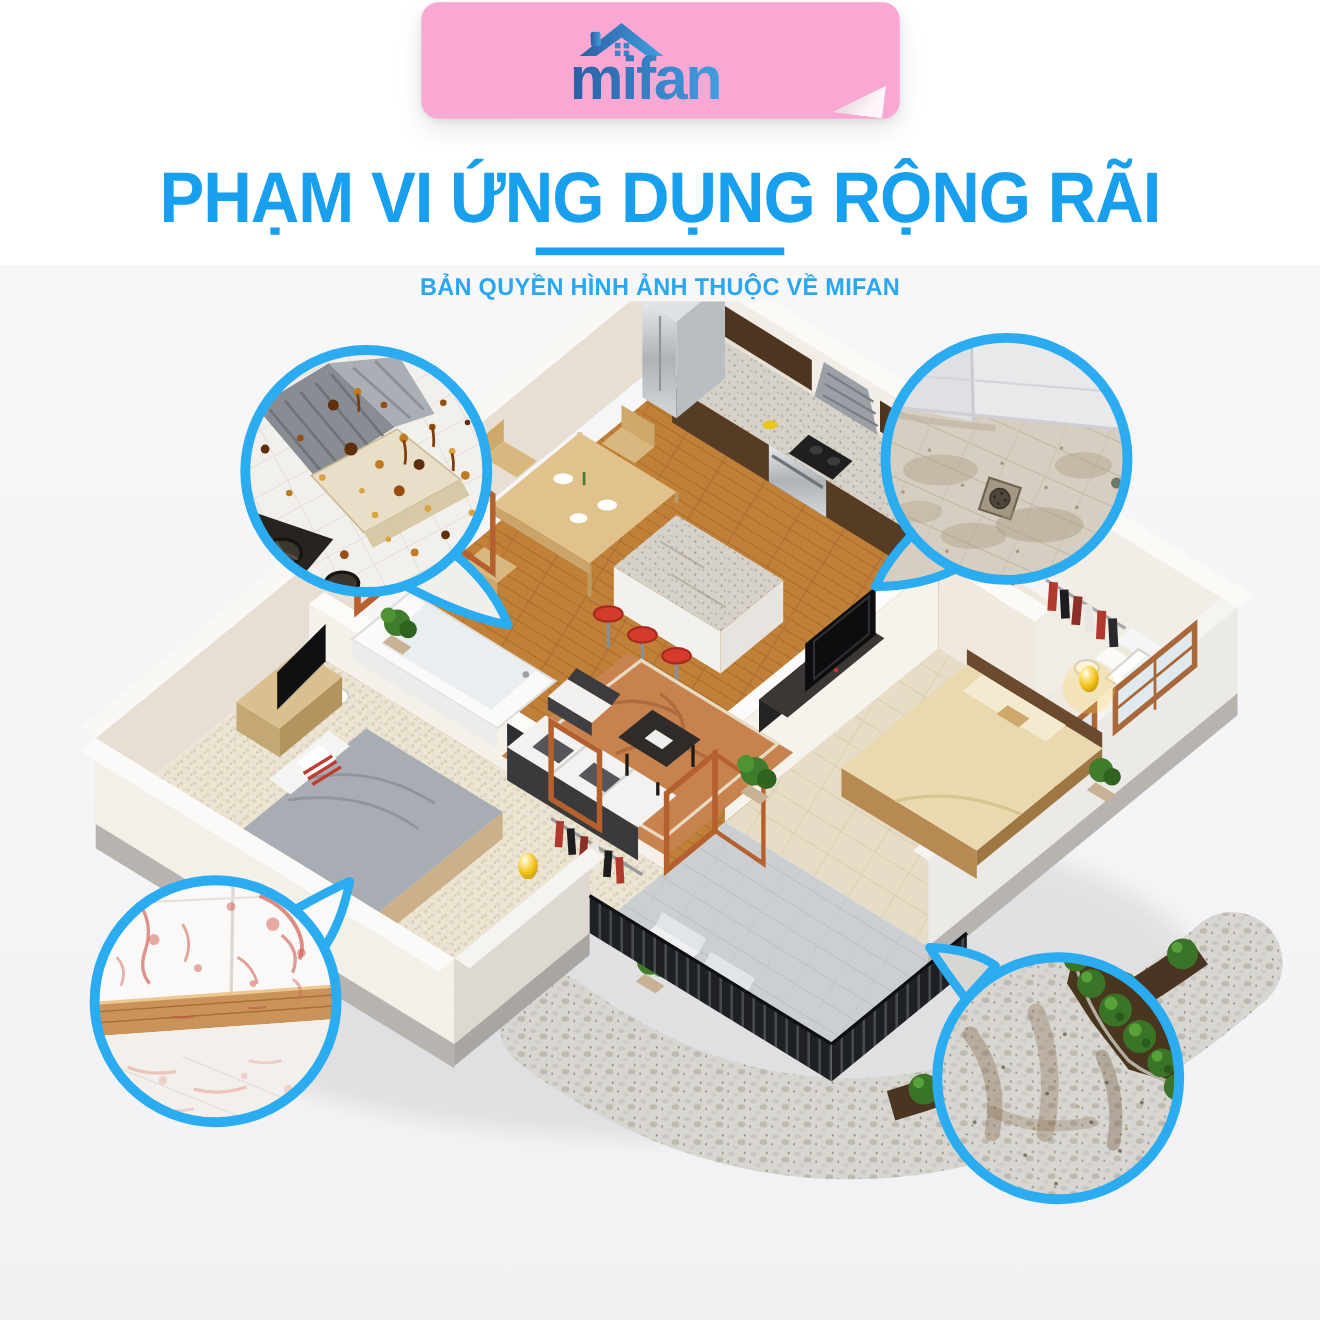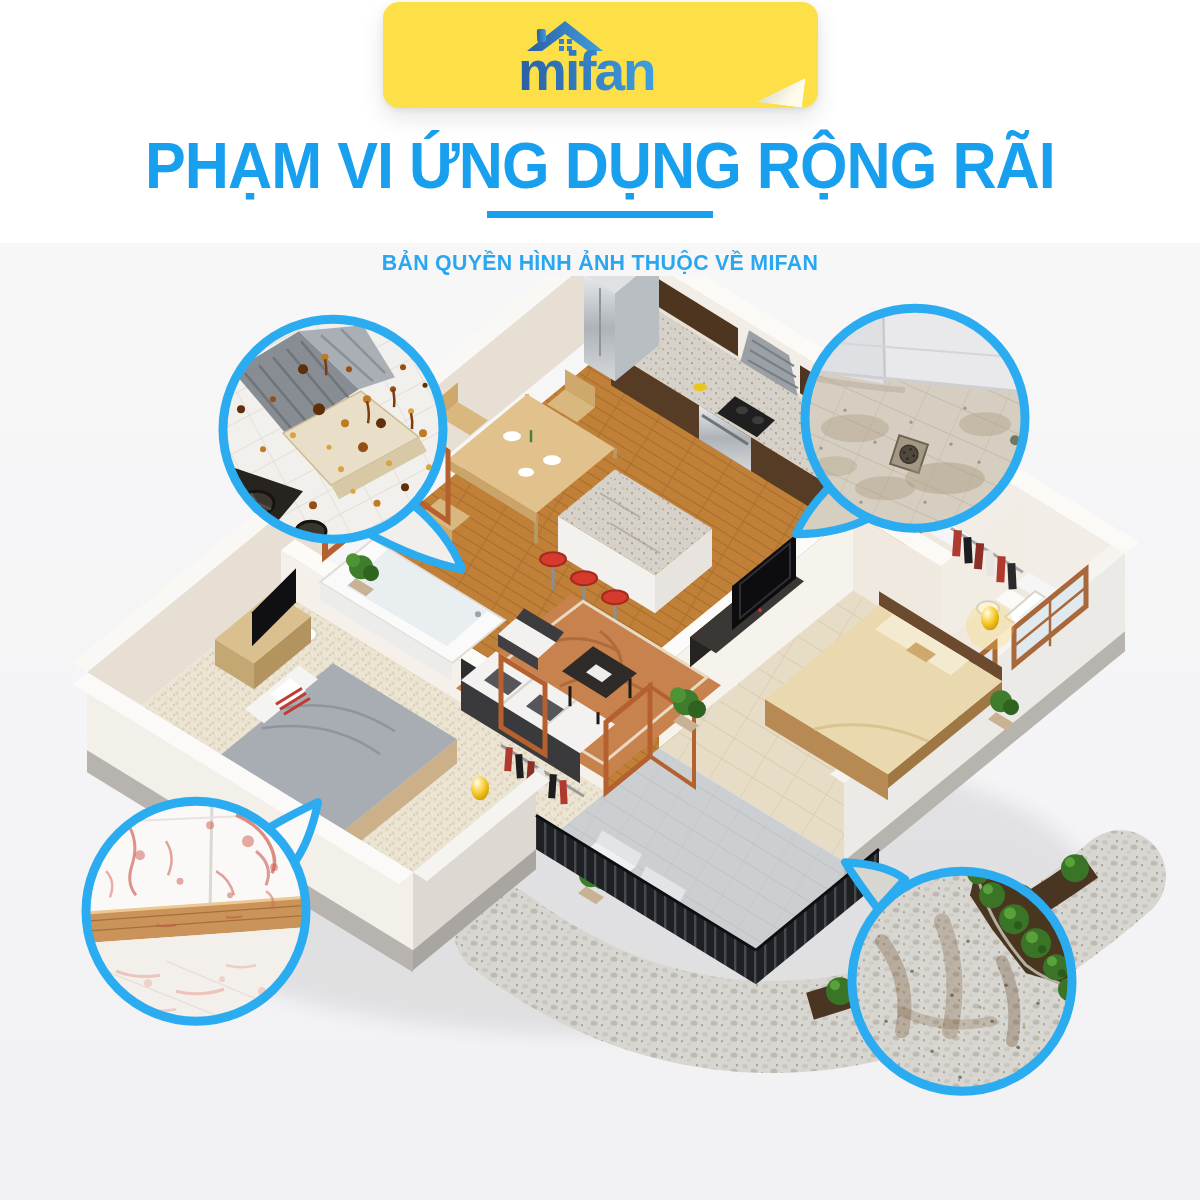--- a/index.html
+++ b/index.html
@@ -1,31 +1,31 @@
 <!DOCTYPE html>
 <html><head>
 <meta charset="utf-8">
 <style>
   html,body{margin:0;padding:0;}
   body{width:1200px;height:1200px;font-family:"Liberation Sans",sans-serif;}
   .page{width:1200px;height:1200px;position:relative;overflow:hidden;background:#ffffff;display:flex;flex-direction:column;}
   
-  .badge{position:relative;margin:2px auto 0;width:424px;height:106px;background:#fde047;
+  .badge{position:relative;margin:2px auto 14px;width:424px;height:106px;background:#f9a8d4;
          border-radius:16px;box-shadow:0 10px 24px rgba(0,0,0,.10),0 2px 6px rgba(0,0,0,.07);
          display:flex;align-items:center;justify-content:center;gap:16px;z-index:5;padding-left:11px;}
   .badge .curl{position:absolute;right:14px;bottom:3px;width:46px;height:30px;
          background:linear-gradient(300deg,#ffffff 25%,#e9e9e9 55%,#d2d2d2 100%);
          clip-path:polygon(100% 0,100% 100%,0 100%);transform:rotate(7deg);opacity:.9;}
   .store-text{border-left:2px solid #2e2e2e;padding-left:16px;line-height:1.08;
          font-size:31px;color:#333333;font-weight:500;letter-spacing:.5px;}
   
   .title{margin:24px auto 0;text-align:center;color:#18a0ee;font-weight:800;font-size:65px;
          line-height:1.04;letter-spacing:-1px;transform:scaleX(.94);white-space:nowrap;}
   .title-underline{width:226px;height:7px;background:#18a0ee;margin:11px auto 0;}
-  .gray-zone{flex:1;display:flex;flex-direction:column;background:linear-gradient(180deg,#f7f7f8 0%,#f4f4f6 60%,#f1f1f3 100%);margin-top:25px;}
+  .gray-zone{flex:1;display:flex;flex-direction:column;background:linear-gradient(180deg,#f7f7f8 0%,#f4f4f6 60%,#f1f1f3 100%);margin-top:9px;}
   .subtitle{margin:7px auto 0;text-align:center;color:#2aa7ef;font-weight:700;font-size:22px;
          letter-spacing:.3px;transform:scaleX(.97);}
   .photo{flex:1;position:relative;}
   .photo svg{position:absolute;inset:0;width:100%;height:100%;}
 </style>
 </head>
 <body>
 
 <div class="page">
 

